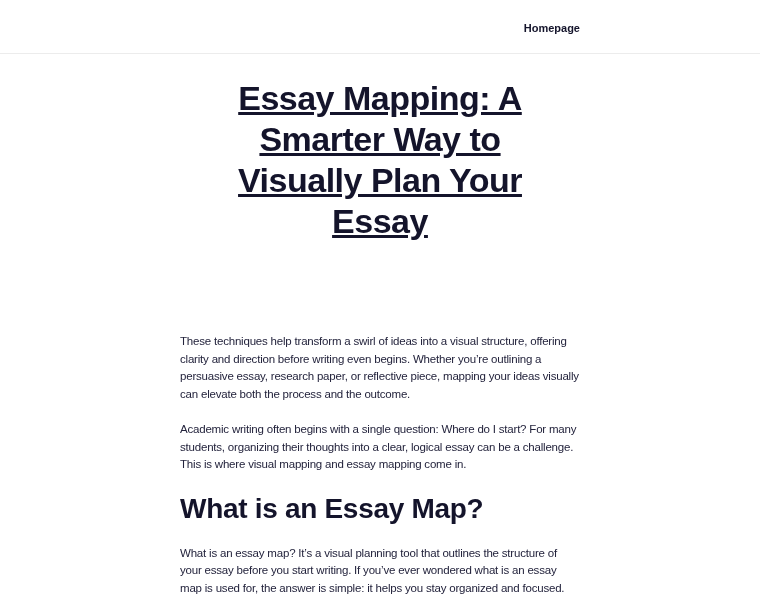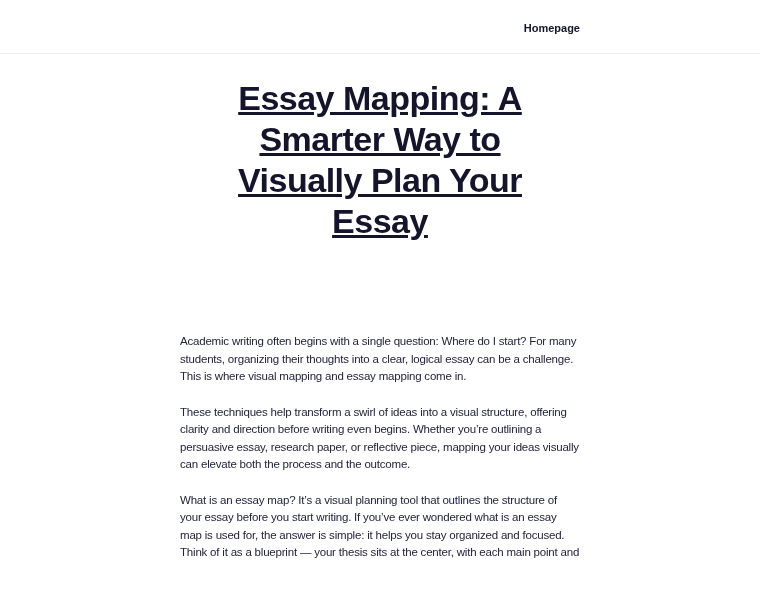--- a/index.html
+++ b/index.html
@@ -72,19 +72,20 @@
 
 <header class="site-header">
   <nav>
     <a class="nav-link">Homepage</a>
   </nav>
 </header>
 
 <main class="article">
   <h1 class="page-title">Essay Mapping: A Smarter Way to Visually Plan Your Essay</h1>
 
+  <p class="body-text">These techniques help transform a swirl of ideas into a visual structure, offering clarity and direction before writing even begins. Whether you’re outlining a persuasive essay, research paper, or reflective piece, mapping your ideas visually can elevate both the process and the outcome.</p>
+
   <p class="body-text">Academic writing often begins with a single question: Where do I start? For many students, organizing their thoughts into a clear, logical essay can be a challenge. This is where visual mapping and essay mapping come in.</p>
 
-  <p class="body-text">These techniques help transform a swirl of ideas into a visual structure, offering clarity and direction before writing even begins. Whether you’re outlining a persuasive essay, research paper, or reflective piece, mapping your ideas visually can elevate both the process and the outcome.</p>
-
+  <h2 class="section-heading">What is an Essay Map?</h2>
 
   <p class="body-text">What is an essay map? It’s a visual planning tool that outlines the structure of your essay before you start writing. If you’ve ever wondered what is an essay map is used for, the answer is simple: it helps you stay organized and focused. Think of it as a blueprint — your thesis sits at the center, with each main point and</p>
 </main>
 
 </body></html>

